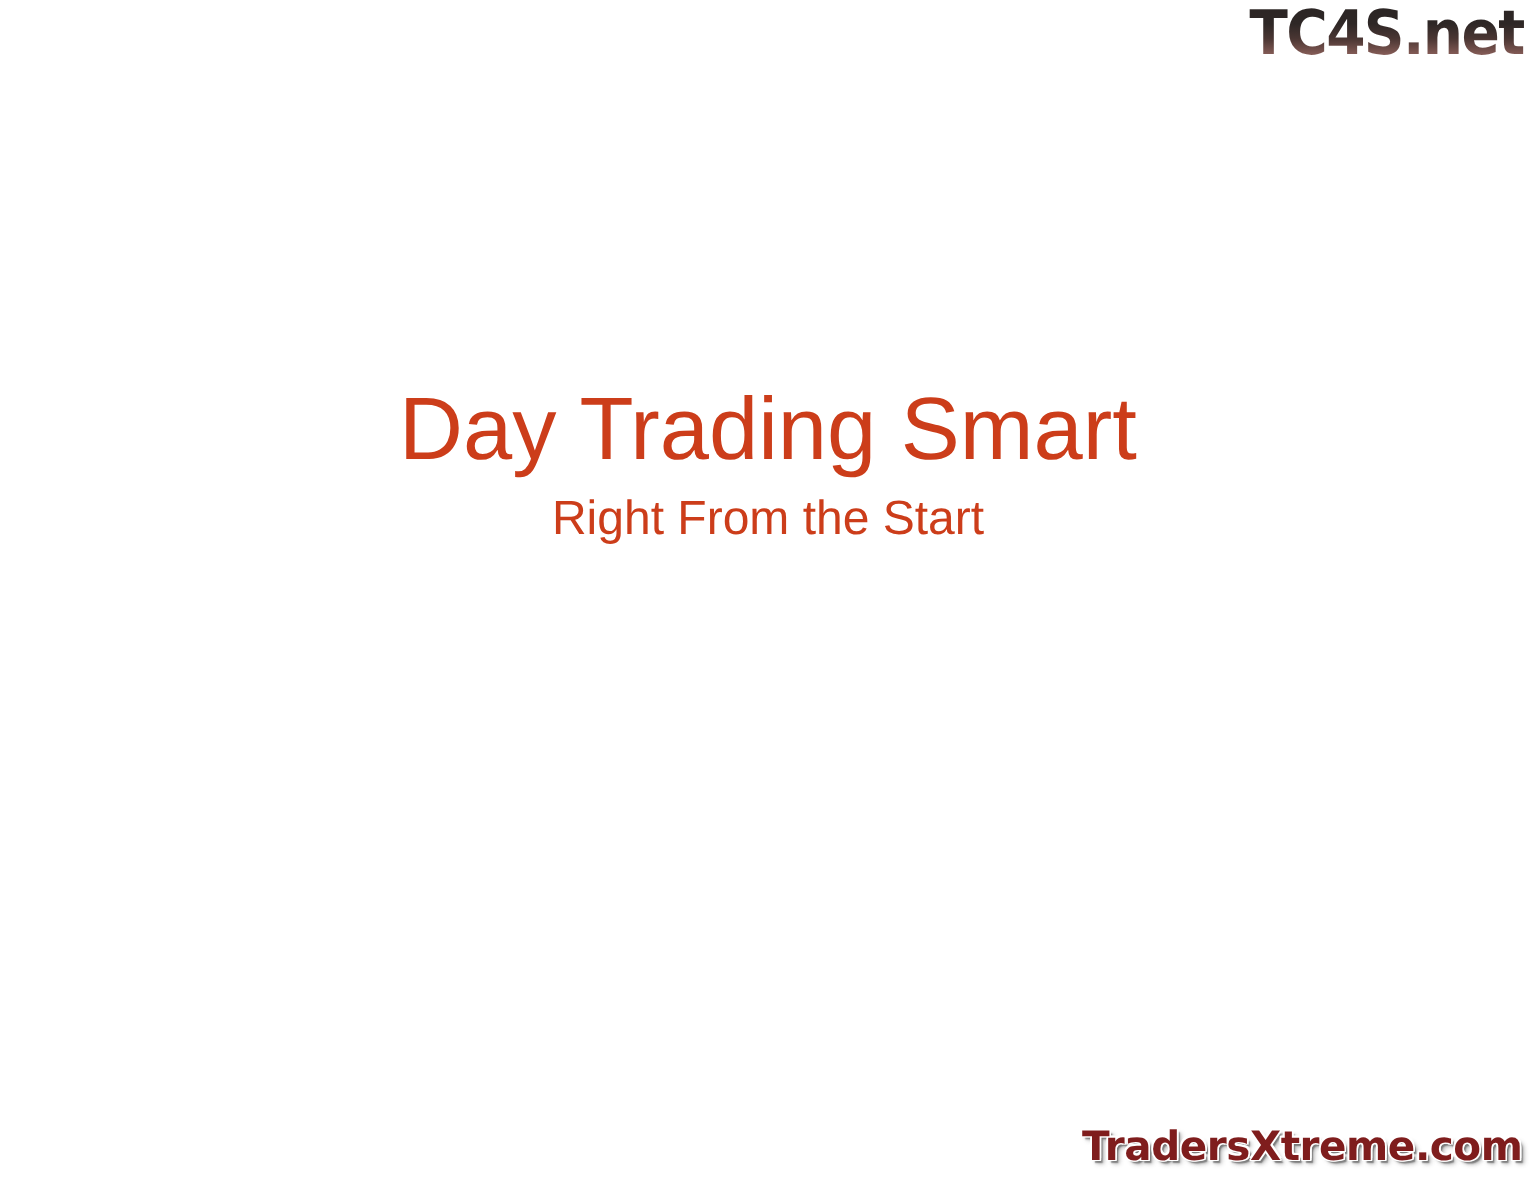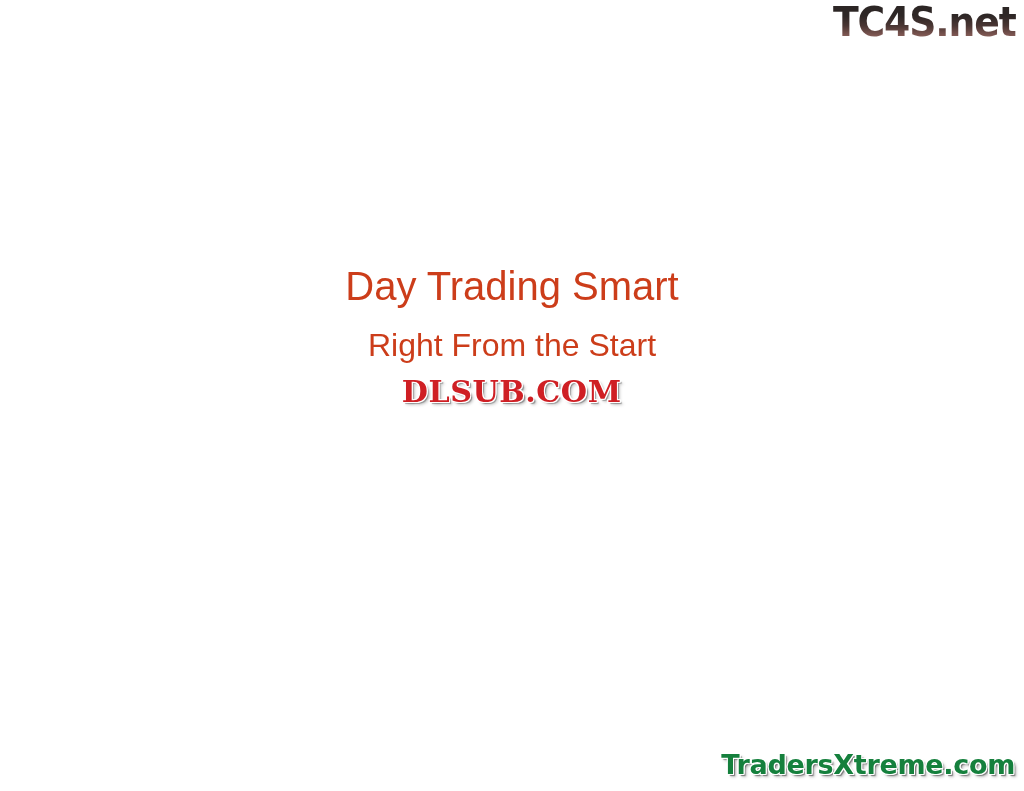--- a/index.html
+++ b/index.html
@@ -53,21 +53,21 @@
   
   #title-block {
     position: absolute;
     left: 0;
     top: 252px;
     width: 1024px;
     text-align: center;
   }
 
   #slide-title {
-    font-size: 40px;
+    font-size: 59px;
     line-height: 68px;
     color: #cc3d1a;
     font-weight: normal;
     letter-spacing: 0px;
     margin: 0;
     white-space: nowrap;
   }
 
   #slide-subtitle {
     font-size: 32px;
@@ -138,21 +138,21 @@
     pointer-events: none;
   }
 
   #tx-text {
     display: inline-block;
     font-family: "DejaVu Sans", sans-serif;
     font-size: 27px;
     font-weight: bold;
     line-height: 30px;
     letter-spacing: -0.3px;
-    color: #15803d;
+    color: #7f1d1d;
     white-space: nowrap;
     text-shadow:
        1px  0   0 #ffffff,
       -1px  0   0 #ffffff,
        0    1px 0 #ffffff,
        0   -1px 0 #ffffff,
        1px  1px 0 #ffffff,
       -1px -1px 0 #ffffff,
        1px -1px 0 #ffffff,
       -1px  1px 0 #ffffff,
@@ -166,22 +166,19 @@
 
 <div id="slide">
 
   <div id="tc4s-logo">TC4S.net</div>
 
   <div id="title-block">
     <h1 id="slide-title">Day Trading Smart</h1>
     <h2 id="slide-subtitle">Right From the Start</h2>
   </div>
 
-  <div id="dlsub-watermark">
-    <span id="dlsub-text">DLSUB.COM</span>
-  </div>
 
 
   <div id="tx-watermark">
     <span id="tx-text">TradersXtreme.com</span>
   </div>
 
 </div>
 
 </body></html>

